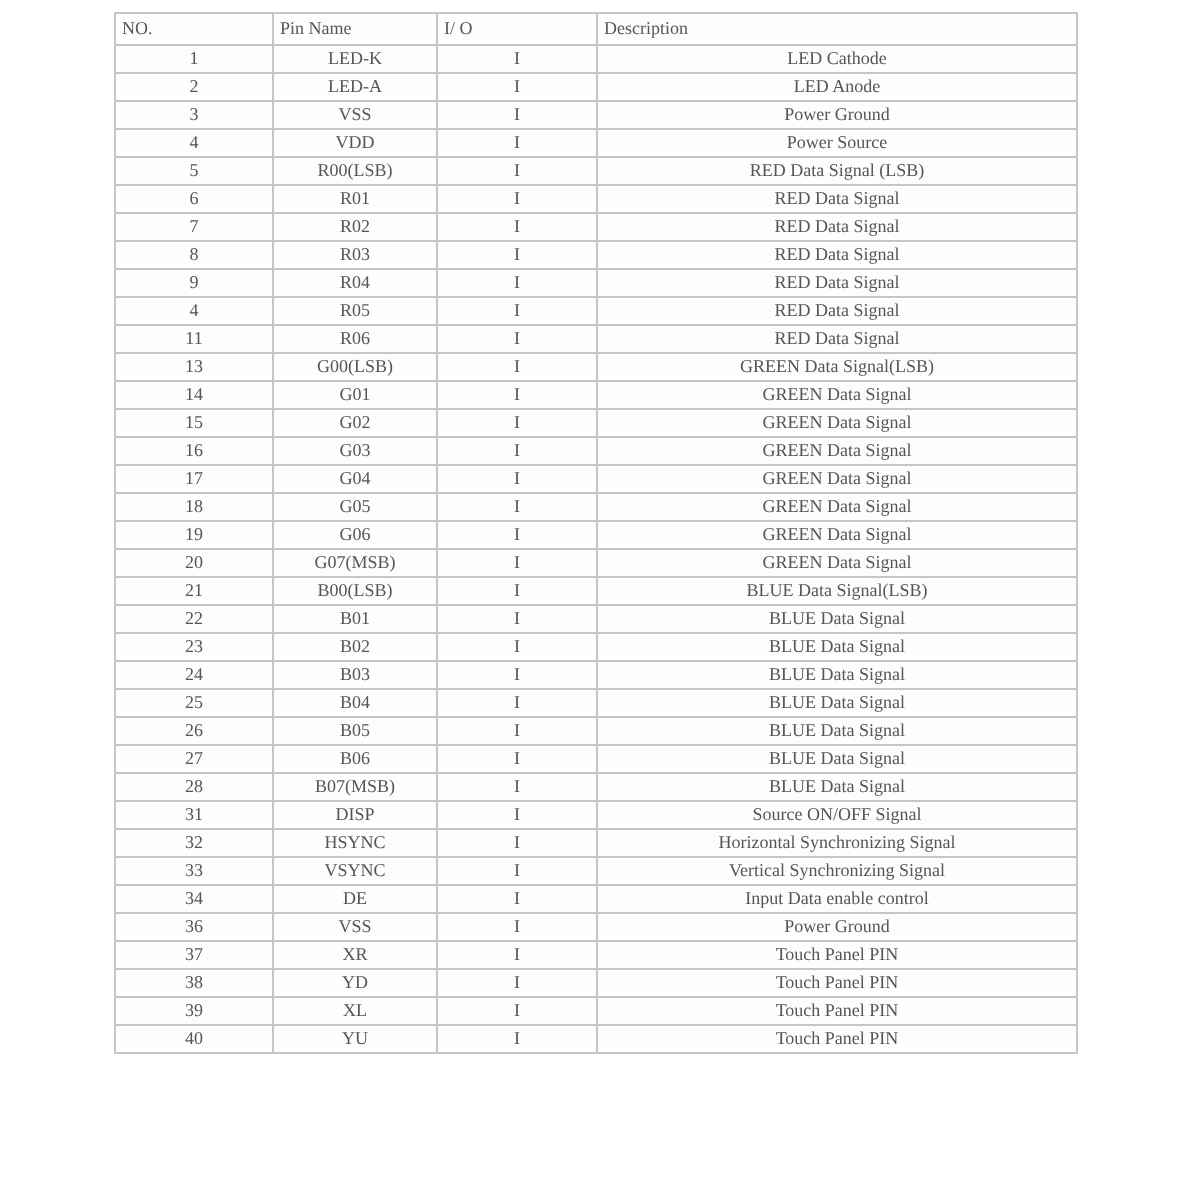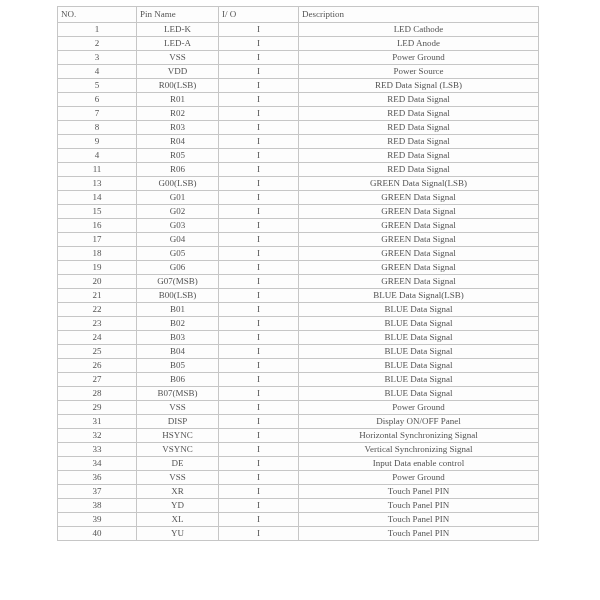--- a/index.html
+++ b/index.html
@@ -234,30 +234,24 @@
           <td>I</td>
           <td>BLUE Data Signal</td>
         </tr>
         <tr>
           <td>28</td>
           <td>B07(MSB)</td>
           <td>I</td>
           <td>BLUE Data Signal</td>
         </tr>
         <tr>
-          <td>29</td>
-          <td>VSS</td>
-          <td>I</td>
-          <td>Power Ground</td>
-        </tr>
-        <tr>
           <td>31</td>
           <td>DISP</td>
           <td>I</td>
-          <td>Display ON/OFF Panel</td>
+          <td>Source ON/OFF Signal</td>
         </tr>
         <tr>
           <td>32</td>
           <td>HSYNC</td>
           <td>I</td>
           <td>Horizontal Synchronizing Signal</td>
         </tr>
         <tr>
           <td>33</td>
           <td>VSYNC</td>

